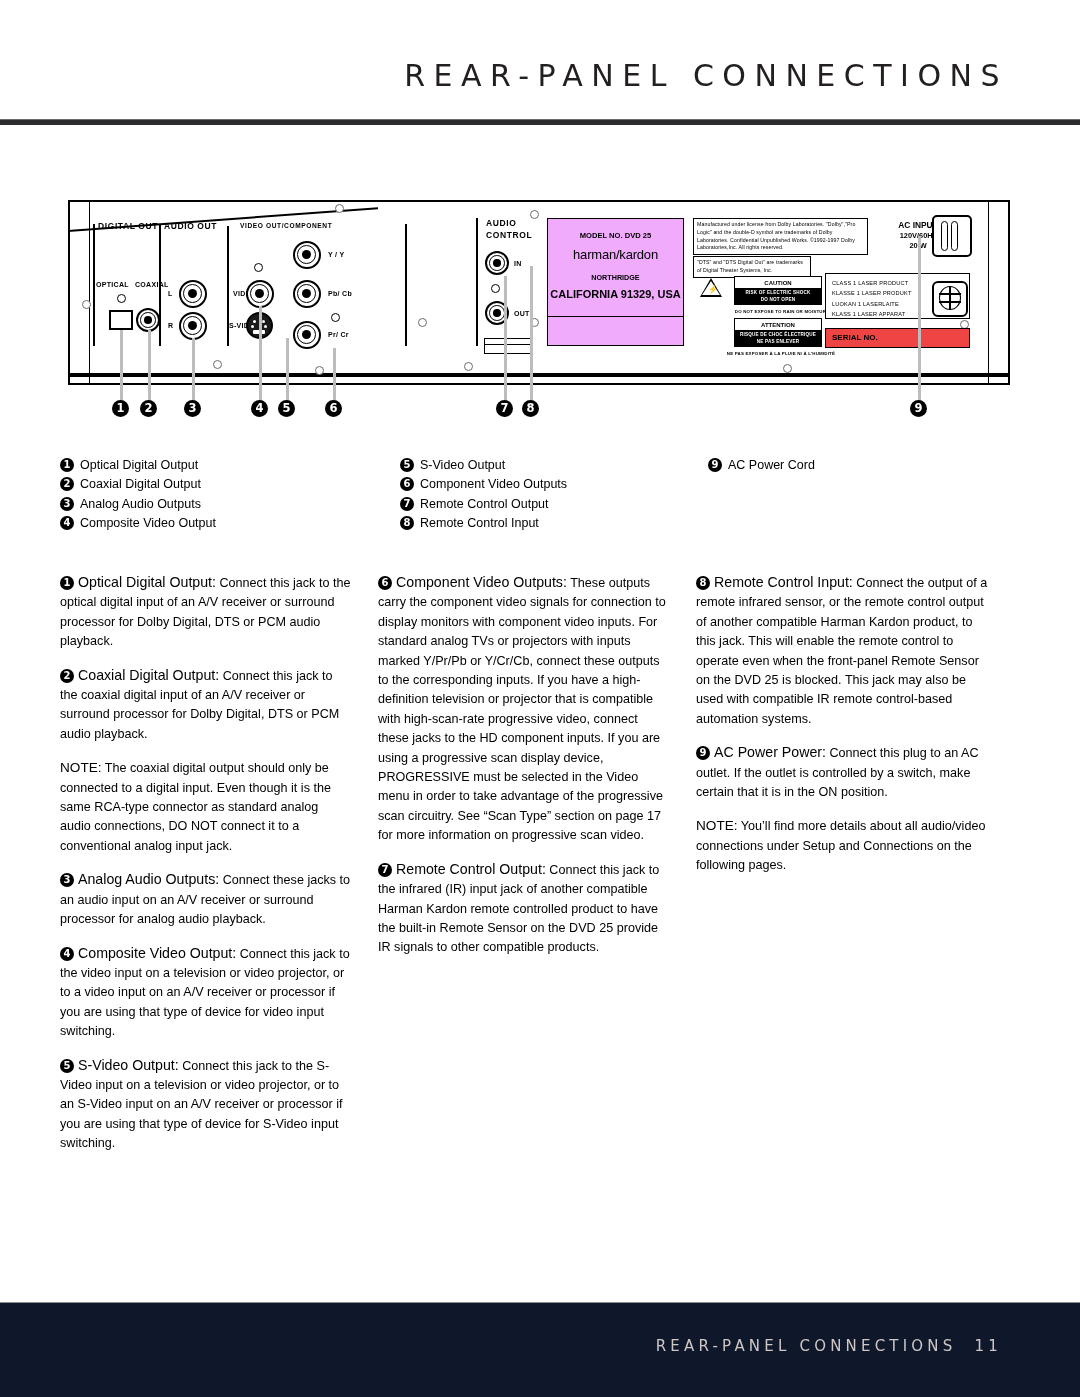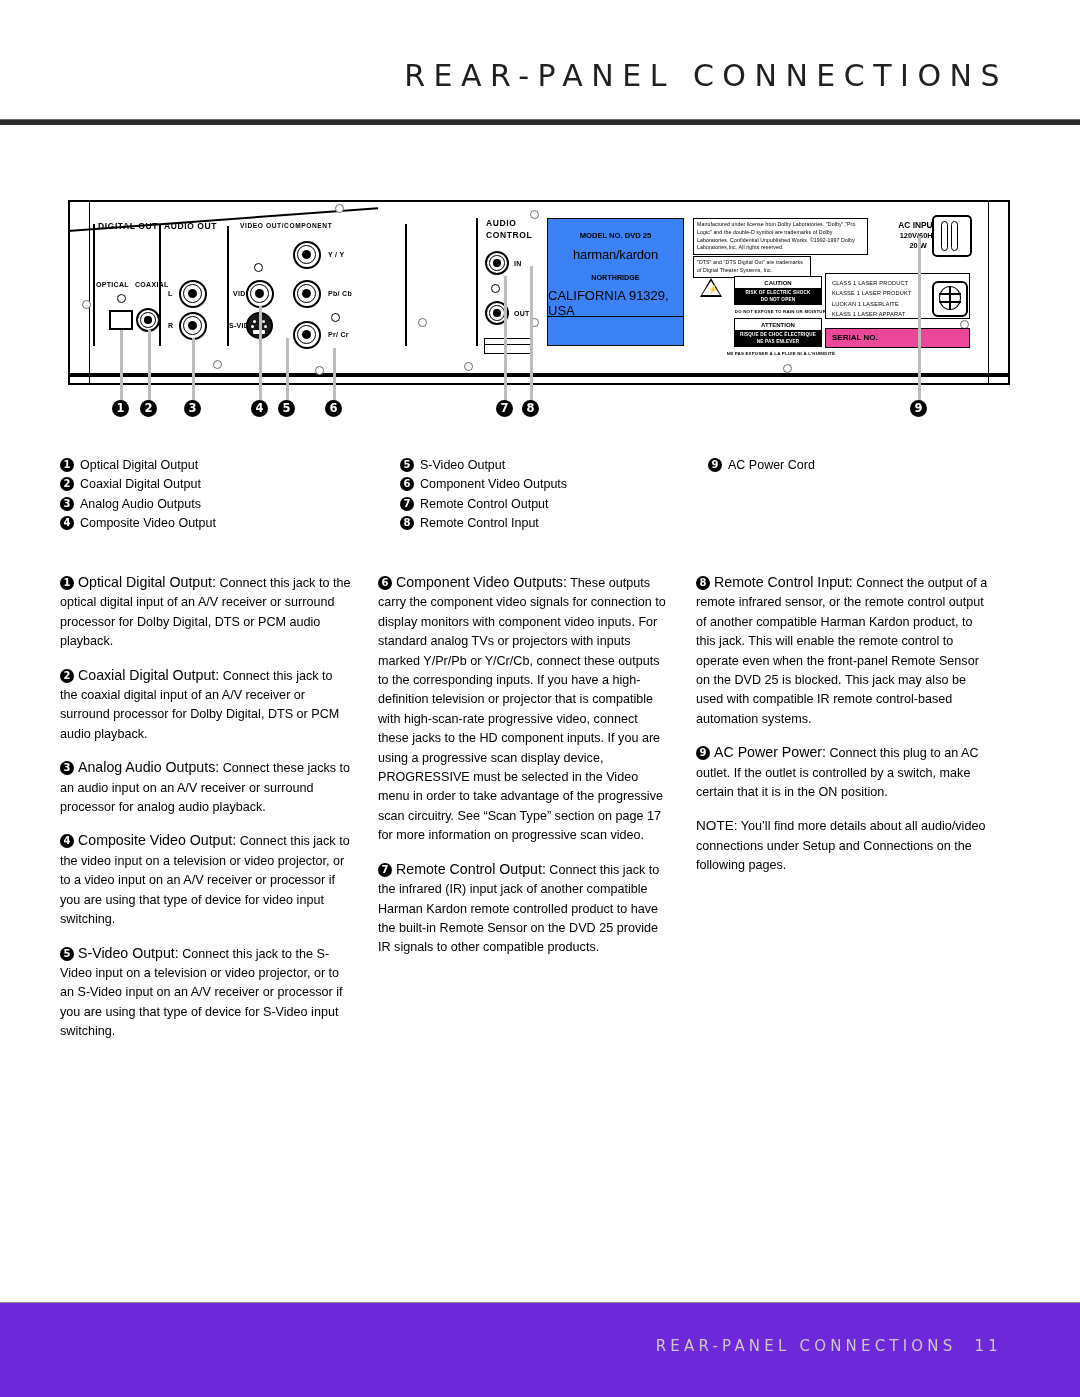--- a/index.html
+++ b/index.html
@@ -160,21 +160,21 @@
     display:inline-block; width:14px;height:14px;border-radius:50%;
     background:#000;color:#fff;font-size:10px;font-weight:bold;
     text-align:center;line-height:14px; vertical-align:1px; margin-right:4px;
     font-family:"DejaVu Sans",sans-serif;
   }
   .para .kw{ font-size:13.6px; }
 
   
   #page-footer{
     position:absolute; left:0; top:1302px; width:1080px; height:95px;
-    background:#6d28d9;
+    background:#0f172a;
     border-top:1px solid #8b8b8f;
   }
   #footer-text{
     position:absolute; right:78px; top:34px;
     color:#cfc6c6; font-size:15px; letter-spacing:4.2px; white-space:nowrap;
     font-family:"DejaVu Sans", sans-serif;
   }
   #footer-page{ margin-left:18px; }
 </style>
 </head>
@@ -250,25 +250,25 @@
   <div class="jack-label" style="left:268px;top:143px;">Pr/ Cr</div>
 
   <div class="rca small" style="left:425px;top:63px;"></div>
   <div class="jack-label" style="left:454px;top:72px;">IN</div>
   <div class="optical-hole" style="left:431px;top:96px;"></div>
   <div class="rca small" style="left:425px;top:113px;"></div>
   <div class="jack-label" style="left:454px;top:122px;">OUT</div>
   <div style="position:absolute;left:424px;top:150px;width:48px;height:16px;border:1.4px solid #000;background:#fff;box-sizing:border-box;"></div>
   <div style="position:absolute;left:424px;top:156px;width:48px;height:1.4px;background:#000;"></div>
 
-  <div style="position:absolute;left:487px;top:30px;width:137px;height:128px;border:1.6px solid #000;background:#3b82f6;box-sizing:border-box;">
+  <div style="position:absolute;left:487px;top:30px;width:137px;height:128px;border:1.6px solid #000;background:#f0abfc;box-sizing:border-box;">
     <div style="text-align:center;font-size:7.6px;font-weight:bold;margin-top:12px;">MODEL NO. DVD 25</div>
     <div style="text-align:center;font-size:13px;margin-top:7px;letter-spacing:-.2px;">harman/kardon</div>
     <div style="text-align:center;font-size:7.2px;font-weight:bold;margin-top:11px;">NORTHRIDGE</div>
-    <div style="font-size:13px;font-weight:normal;margin-top:6px;">CALIFORNIA 91329, USA</div>
+    <div style="text-align:center;font-size:11px;font-weight:bold;margin-top:6px;">CALIFORNIA 91329, USA</div>
     <div style="position:absolute;left:0;bottom:28px;width:100%;height:1.4px;background:#000;"></div>
   </div>
 
   <div class="boxlabel" style="left:633px;top:30px;width:175px;">Manufactured under license from Dolby Laboratories. "Dolby","Pro Logic" and the double-D symbol are trademarks of Dolby Laboratories.  Confidential Unpublished Works. ©1992-1997 Dolby Laboratories,Inc. All rights reserved.</div>
 
   <div class="boxlabel" style="left:633px;top:68px;width:118px;">"DTS" and "DTS Digital Out" are trademarks of Digital Theater Systems, Inc.</div>
 
   <div class="tri" style="left:640px;top:90px;">
       <i></i>
       <b>⚡</b>
@@ -291,21 +291,21 @@
   </div>
   <div style="position:absolute;left:645px;top:163px;width:152px;text-align:center;font-size:4.4px;font-weight:bold;letter-spacing:.2px;">NE PAS EXPOSER À LA PLUIE NI À L'HUMIDITÉ</div>
 
   <div style="position:absolute;left:765px;top:85px;width:145px;height:46px;border:1.5px solid #000;background:#fff;box-sizing:border-box;padding:4px 6px;font-size:5.6px;line-height:1.85;letter-spacing:.2px;">
     <div>CLASS  1   LASER  PRODUCT</div>
     <div>KLASSE  1   LASER  PRODUKT</div>
     <div>LUOKAN  1   LASERLAITE</div>
     <div>KLASS  1   LASER APPARAT</div>
   </div>
 
-  <div style="position:absolute;left:765px;top:140px;width:145px;height:20px;border:1.5px solid #000;background:#ec4899;box-sizing:border-box;padding:4px 6px;font-size:8px;font-weight:bold;">SERIAL NO.</div>
+  <div style="position:absolute;left:765px;top:140px;width:145px;height:20px;border:1.5px solid #000;background:#ef4444;box-sizing:border-box;padding:4px 6px;font-size:8px;font-weight:bold;">SERIAL NO.</div>
 
   <div style="position:absolute;left:823px;top:32px;width:70px;text-align:center;font-size:8.4px;font-weight:bold;">AC INPUT</div>
   <div style="position:absolute;left:823px;top:43px;width:70px;text-align:center;font-size:7.4px;font-weight:bold;">120V/60Hz</div>
   <div style="position:absolute;left:823px;top:53px;width:70px;text-align:center;font-size:7.4px;font-weight:bold;">20 W</div>
   <div style="position:absolute;left:872px;top:27px;width:40px;height:42px;border:2px solid #000;border-radius:5px;background:#fff;box-sizing:border-box;">
     <div style="position:absolute;left:7px;top:4px;width:7px;height:30px;border:1.6px solid #000;border-radius:4px;box-sizing:border-box;"></div>
     <div style="position:absolute;left:17px;top:4px;width:7px;height:30px;border:1.6px solid #000;border-radius:4px;box-sizing:border-box;"></div>
   </div>
 
   <div style="position:absolute;left:872px;top:93px;width:36px;height:36px;border:2px solid #000;border-radius:6px;background:#fff;box-sizing:border-box;">
@@ -378,20 +378,21 @@
         <span class="callout-inline">9</span>
         <span class="legend-text">AC Power Cord</span>
       </div>
     </div>
 </div>
 
 <div id="body-copy">
   <div class="copy-col" id="copy-col-0" style="left:0;">
       <p class="para"><span class="num">1</span><span class="lead">Optical Digital Output:</span><span> Connect this jack to the optical digital input of an A/V receiver or surround processor for Dolby Digital, DTS or PCM audio playback.</span></p>
       <p class="para"><span class="num">2</span><span class="lead">Coaxial Digital Output:</span><span> Connect this jack to the coaxial digital input of an A/V receiver or surround processor for Dolby Digital, DTS or PCM audio playback.</span></p>
+      <p class="para"><span class="kw">NOTE:</span><span> The coaxial digital output should only be connected to a digital input. Even though it is the same RCA-type connector as standard analog audio connections, DO NOT connect it to a conventional analog input jack.</span></p>
       <p class="para"><span class="num">3</span><span class="lead">Analog Audio Outputs:</span><span> Connect these jacks to an audio input on an A/V receiver or surround processor for analog audio playback.</span></p>
       <p class="para"><span class="num">4</span><span class="lead">Composite Video Output:</span><span> Connect this jack to the video input on a television or video projector, or to a video input on an A/V receiver or processor if you are using that type of device for video input switching.</span></p>
       <p class="para"><span class="num">5</span><span class="lead">S-Video Output:</span><span> Connect this jack to the S-Video input on a television or video projector, or to an S-Video input on an A/V receiver or processor if you are using that type of device for S-Video input switching.</span></p>
     </div>
   <div class="copy-col" id="copy-col-1" style="left:318px;">
       <p class="para"><span class="num">6</span><span class="lead">Component Video Outputs:</span><span> These outputs carry the component video signals for connection to display monitors with component video inputs. For standard analog TVs or projectors with inputs marked Y/Pr/Pb or Y/Cr/Cb, connect these outputs to the corresponding inputs. If you have a high-definition television or projector that is compatible with high-scan-rate progressive video, connect these jacks to the HD component inputs. If you are using a progressive scan display device, PROGRESSIVE must be selected in the Video menu in order to take advantage of the progressive scan circuitry. See “Scan Type” section on page 17 for more information on progressive scan video.</span></p>
       <p class="para"><span class="num">7</span><span class="lead">Remote Control Output:</span><span> Connect this jack to the infrared (IR) input jack of another compatible Harman Kardon remote controlled product to have the built-in Remote Sensor on the DVD 25 provide IR signals to other compatible products.</span></p>
     </div>
   <div class="copy-col" id="copy-col-2" style="left:636px;">
       <p class="para"><span class="num">8</span><span class="lead">Remote Control Input:</span><span> Connect the output of a remote infrared sensor, or the remote control output of another compatible Harman Kardon product, to this jack. This will enable the remote control to operate even when the front-panel Remote Sensor on the DVD 25 is blocked. This jack may also be used with compatible IR remote control-based automation systems.</span></p>

